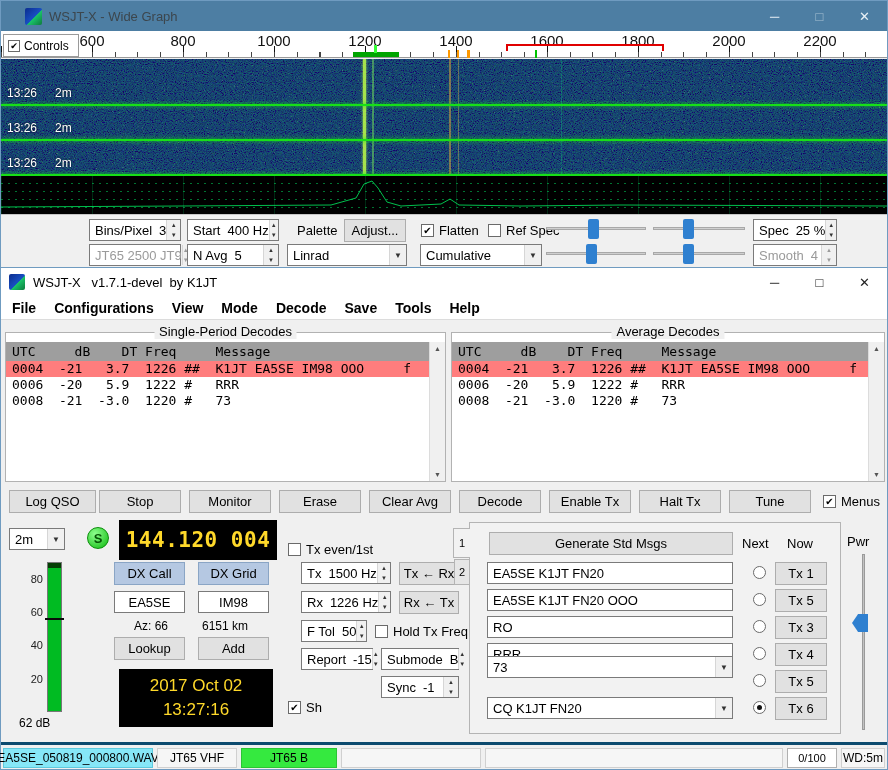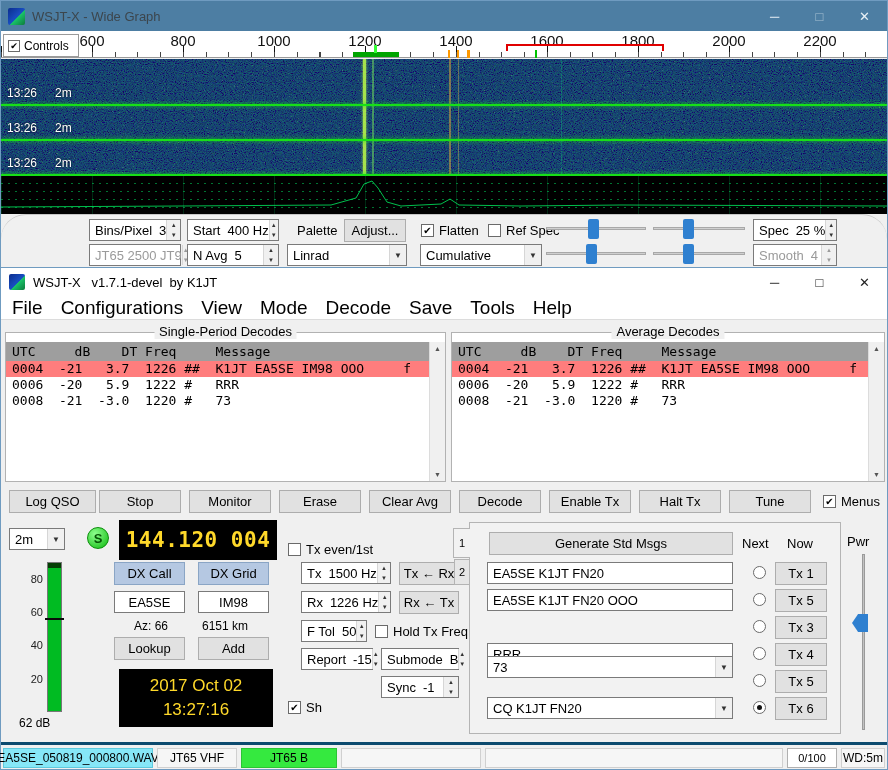--- a/index.html
+++ b/index.html
@@ -22,21 +22,21 @@
   .chk{position:absolute;display:flex;align-items:center;gap:5px;font-size:13px;height:15px;white-space:nowrap;}
   .chk .box{width:13px;height:13px;background:#fff;border:1px solid #6a6a6a;font-size:10px;line-height:12px;text-align:center;color:#000;flex:0 0 13px;}
   .radio{position:absolute;width:13px;height:13px;border:1px solid #6a6a6a;border-radius:50%;background:#fff;}
   .radio.sel::after{content:"";position:absolute;left:3px;top:3px;width:5px;height:5px;border-radius:50%;background:#111;}
   .slider{position:absolute;height:20px;}
   .slider .track{position:absolute;left:0;right:0;top:8px;height:3px;background:#cfcfcf;border:1px solid #a8a8a8;}
   .slider .handle{position:absolute;top:0;width:11px;height:20px;background:#2f80d0;border-radius:2px;}
 
   
   #wide-graph{position:absolute;left:0;top:0;width:888px;height:268px;background:#f0f0f0;border:1px solid #6f9bc0;}
-  #wg-titlebar{position:absolute;left:0;top:0;width:100%;height:30px;background:#4d7ea3;display:flex;align-items:center;padding-left:7px;}
+  #wg-titlebar{position:absolute;left:0;top:0;width:100%;height:30px;background:#4d7ea3;display:flex;align-items:center;padding-left:24px;}
   #wg-titlebar .app-ico{width:17px;height:17px;border-radius:2px;background:linear-gradient(135deg,#0b2d8e 0%,#1950c4 55%,#19c46a 56%,#0e7a3c 100%);margin-right:7px;}
   #wg-titlebar .t{color:#3c464d;font-size:13px;}
   .win-btns{display:flex;margin-left:auto;height:100%;}
   .win-btn{width:45px;display:flex;align-items:center;justify-content:center;font-size:13px;color:#e9f1f6;}
   #wg-scale{position:absolute;left:0;top:30px;width:886px;height:27px;background:#fff;border-bottom:1px solid #9a9a9a;}
   #wg-scale .ticks{position:absolute;left:0;bottom:0;width:100%;height:11px;
      background-image:repeating-linear-gradient(to right,#444 0 1px,transparent 1px 22.75px),
                       repeating-linear-gradient(to right,#111 0 1px,transparent 1px 91px);
      background-size:100% 5px,100% 11px;background-position:0 100%,0 100%;background-repeat:no-repeat;}
   .freqlbl{position:absolute;top:1px;width:44px;text-align:center;font-size:15px;color:#111;}
@@ -47,30 +47,30 @@
   #green-marker-tick{position:absolute;left:373px;top:14px;width:3px;height:8px;background:#35ff35;}
   .otick{position:absolute;top:19px;width:2px;height:8px;background:#ff9900;}
   .gtick{position:absolute;top:19px;width:2px;height:8px;background:#00c400;}
   #wg-waterfall{position:absolute;left:0;top:58px;width:886px;height:117px;background:#060f3c;overflow:hidden;}
   .wf-sep{position:absolute;left:0;width:100%;height:2px;background:#17e017;box-shadow:0 0 4px #17e017;}
   .wf-label{position:absolute;left:6px;color:#fff;font-size:12px;display:flex;gap:18px;text-shadow:0 0 2px #000;}
   .sig{position:absolute;top:0;height:100%;}
   #wg-spectrum{position:absolute;left:0;top:175px;width:886px;height:38px;background:#000;overflow:hidden;}
   .grat{position:absolute;left:0;width:100%;height:1px;background-image:repeating-linear-gradient(to right,rgba(0,210,90,.55) 0 2px,transparent 2px 7px);}
   #grat-v{position:absolute;left:0;top:0;width:100%;height:100%;background-image:repeating-linear-gradient(to right,rgba(0,255,120,.16) 0 1px,transparent 1px 91px);}
-  #wg-controls{position:absolute;left:0;top:213px;width:886px;height:53px;background:#f0f0f0;border-top:1px solid #c6c6c6;border-radius:25px;}
+  #wg-controls{position:absolute;left:0;top:213px;width:886px;height:53px;background:#f0f0f0;border-top:1px solid #c6c6c6;}
 
   
   #main-window{position:absolute;left:0;top:268px;width:888px;height:502px;background:#f0f0f0;border:1px solid #6f9bc0;border-top:none;}
   #mw-titlebar{position:absolute;left:0;top:0;width:100%;height:28px;background:#fff;display:flex;align-items:center;padding-left:8px;}
   #mw-titlebar .app-ico{width:16px;height:16px;border-radius:2px;background:linear-gradient(135deg,#0b2d8e 0%,#1950c4 55%,#19c46a 56%,#0e7a3c 100%);margin-right:8px;}
   #mw-titlebar .t{font-size:13px;white-space:pre;color:#000;}
   #mw-titlebar .win-btn{color:#222;}
   #mw-menubar{position:absolute;left:0;top:28px;width:100%;height:24px;background:#fff;border-bottom:1px solid #dcdcdc;display:flex;align-items:center;padding-left:2px;}
-  .menu-item{padding:0 9px;font-size:19px;height:100%;display:flex;align-items:center;}
+  .menu-item{padding:0 9px;font-size:14px;height:100%;display:flex;align-items:center;font-weight:bold;}
   .groupbox{position:absolute;background:#fff;border:1px solid #b2b2b2;}
   .gb-title{position:absolute;top:-9px;left:50%;transform:translateX(-50%);background:#f0f0f0;padding:0 5px;font-size:13px;white-space:nowrap;}
   .gb-header{position:absolute;left:0;right:16px;top:9px;height:19px;background:#9e9e9e;font-family:"DejaVu Sans Mono",monospace;font-size:13px;white-space:pre;display:flex;align-items:center;padding-left:6px;}
   .gb-rows{position:absolute;left:0;right:16px;top:28px;bottom:0;overflow:hidden;font-family:"DejaVu Sans Mono",monospace;font-size:13px;}
   .gb-row{height:16px;line-height:16px;white-space:pre;padding-left:6px;}
   .gb-row.hl{background:#ff7d7d;}
   .vscroll{position:absolute;top:9px;right:0;bottom:0;width:16px;background:#f0f0f0;border-left:1px solid #dcdcdc;display:flex;flex-direction:column;justify-content:space-between;align-items:center;font-size:7px;color:#555;padding:3px 0;}
   #bottom-panel{position:absolute;left:0;top:248px;width:888px;height:228px;}
   #freq-display{position:absolute;left:118px;top:4px;width:158px;height:40px;background:#000;color:#ffd92a;font-family:"DejaVu Sans Mono",monospace;font-size:21px;font-weight:bold;display:flex;align-items:center;justify-content:center;letter-spacing:.5px;}
   #s-indicator{position:absolute;left:86px;top:11px;width:22px;height:22px;border-radius:50%;background:radial-gradient(circle at 35% 30%,#8dff8d,#0db80d);border:1px solid #0a8f0a;display:flex;align-items:center;justify-content:center;font-weight:bold;font-size:13px;color:#055405;}
@@ -433,20 +433,21 @@
       <span class="colhdr" style="left:786px;top:20px">Now</span>
 
       <div class="field" style="left:486px;top:46px;width:246px">EA5SE K1JT FN20</div>
       <div class="radio" style="left:752px;top:50px"></div>
       <div class="btn" style="left:774px;top:46px;width:52px">Tx 1</div>
 
       <div class="field" style="left:486px;top:73px;width:246px">EA5SE K1JT FN20 OOO</div>
       <div class="radio" style="left:752px;top:77px"></div>
       <div class="btn" style="left:774px;top:73px;width:52px">Tx 5</div>
 
+      <div class="field" style="left:486px;top:100px;width:246px">RO</div>
       <div class="radio" style="left:752px;top:104px"></div>
       <div class="btn" style="left:774px;top:100px;width:52px">Tx 3</div>
 
       <div class="field" style="left:486px;top:127px;width:246px">RRR</div>
       <div class="radio" style="left:752px;top:131px"></div>
       <div class="btn" style="left:774px;top:127px;width:52px">Tx 4</div>
 
       <div class="combo" style="left:486px;top:140px;width:246px">
         <span class="txt">73</span>
         <span class="drop">▼</span>

